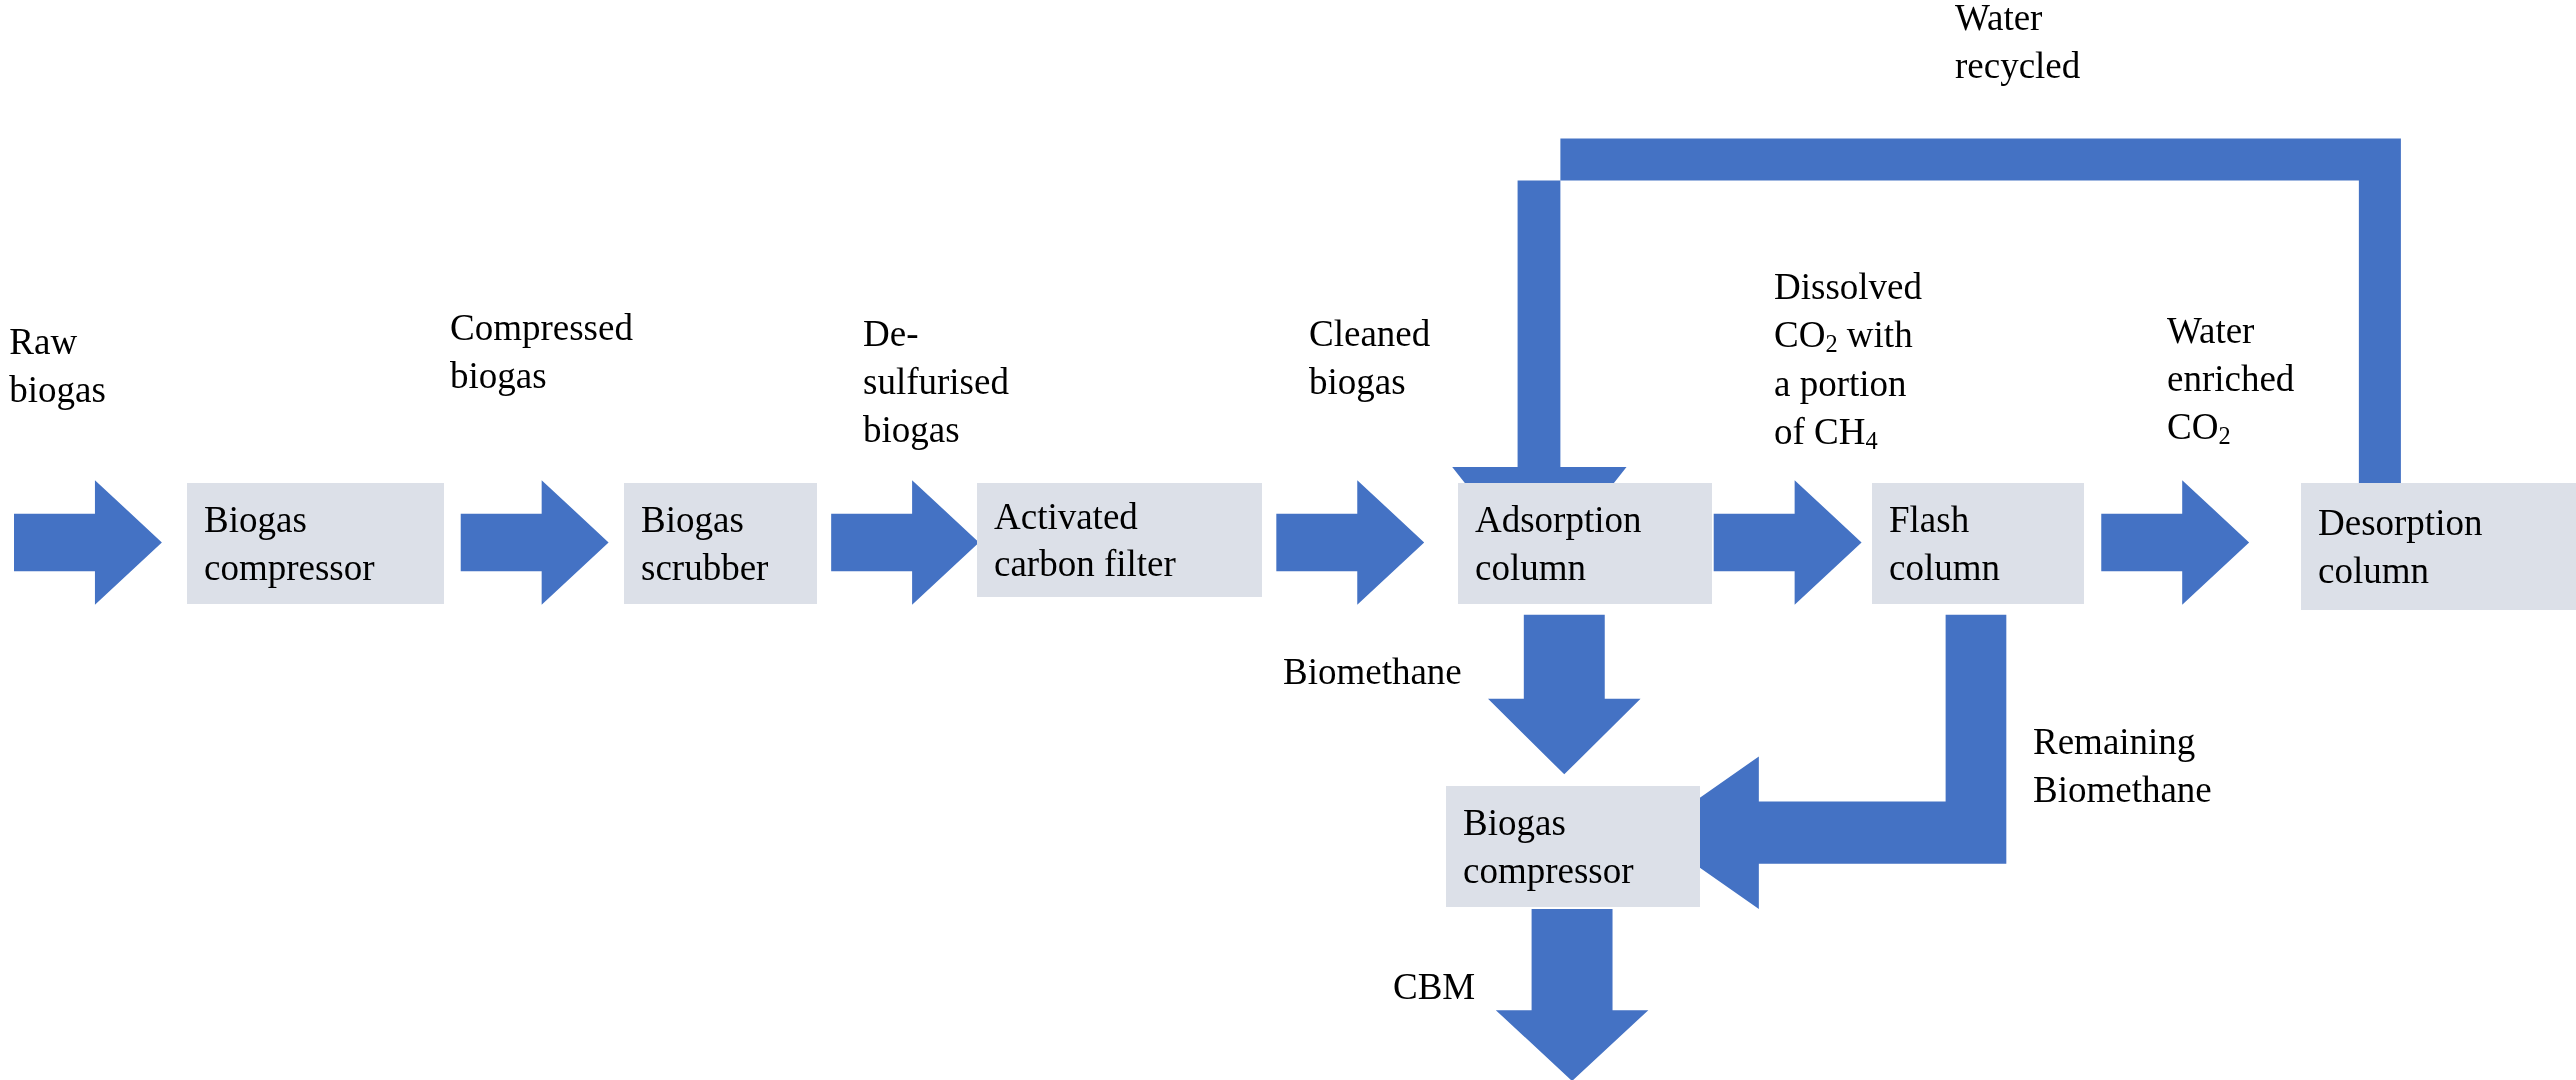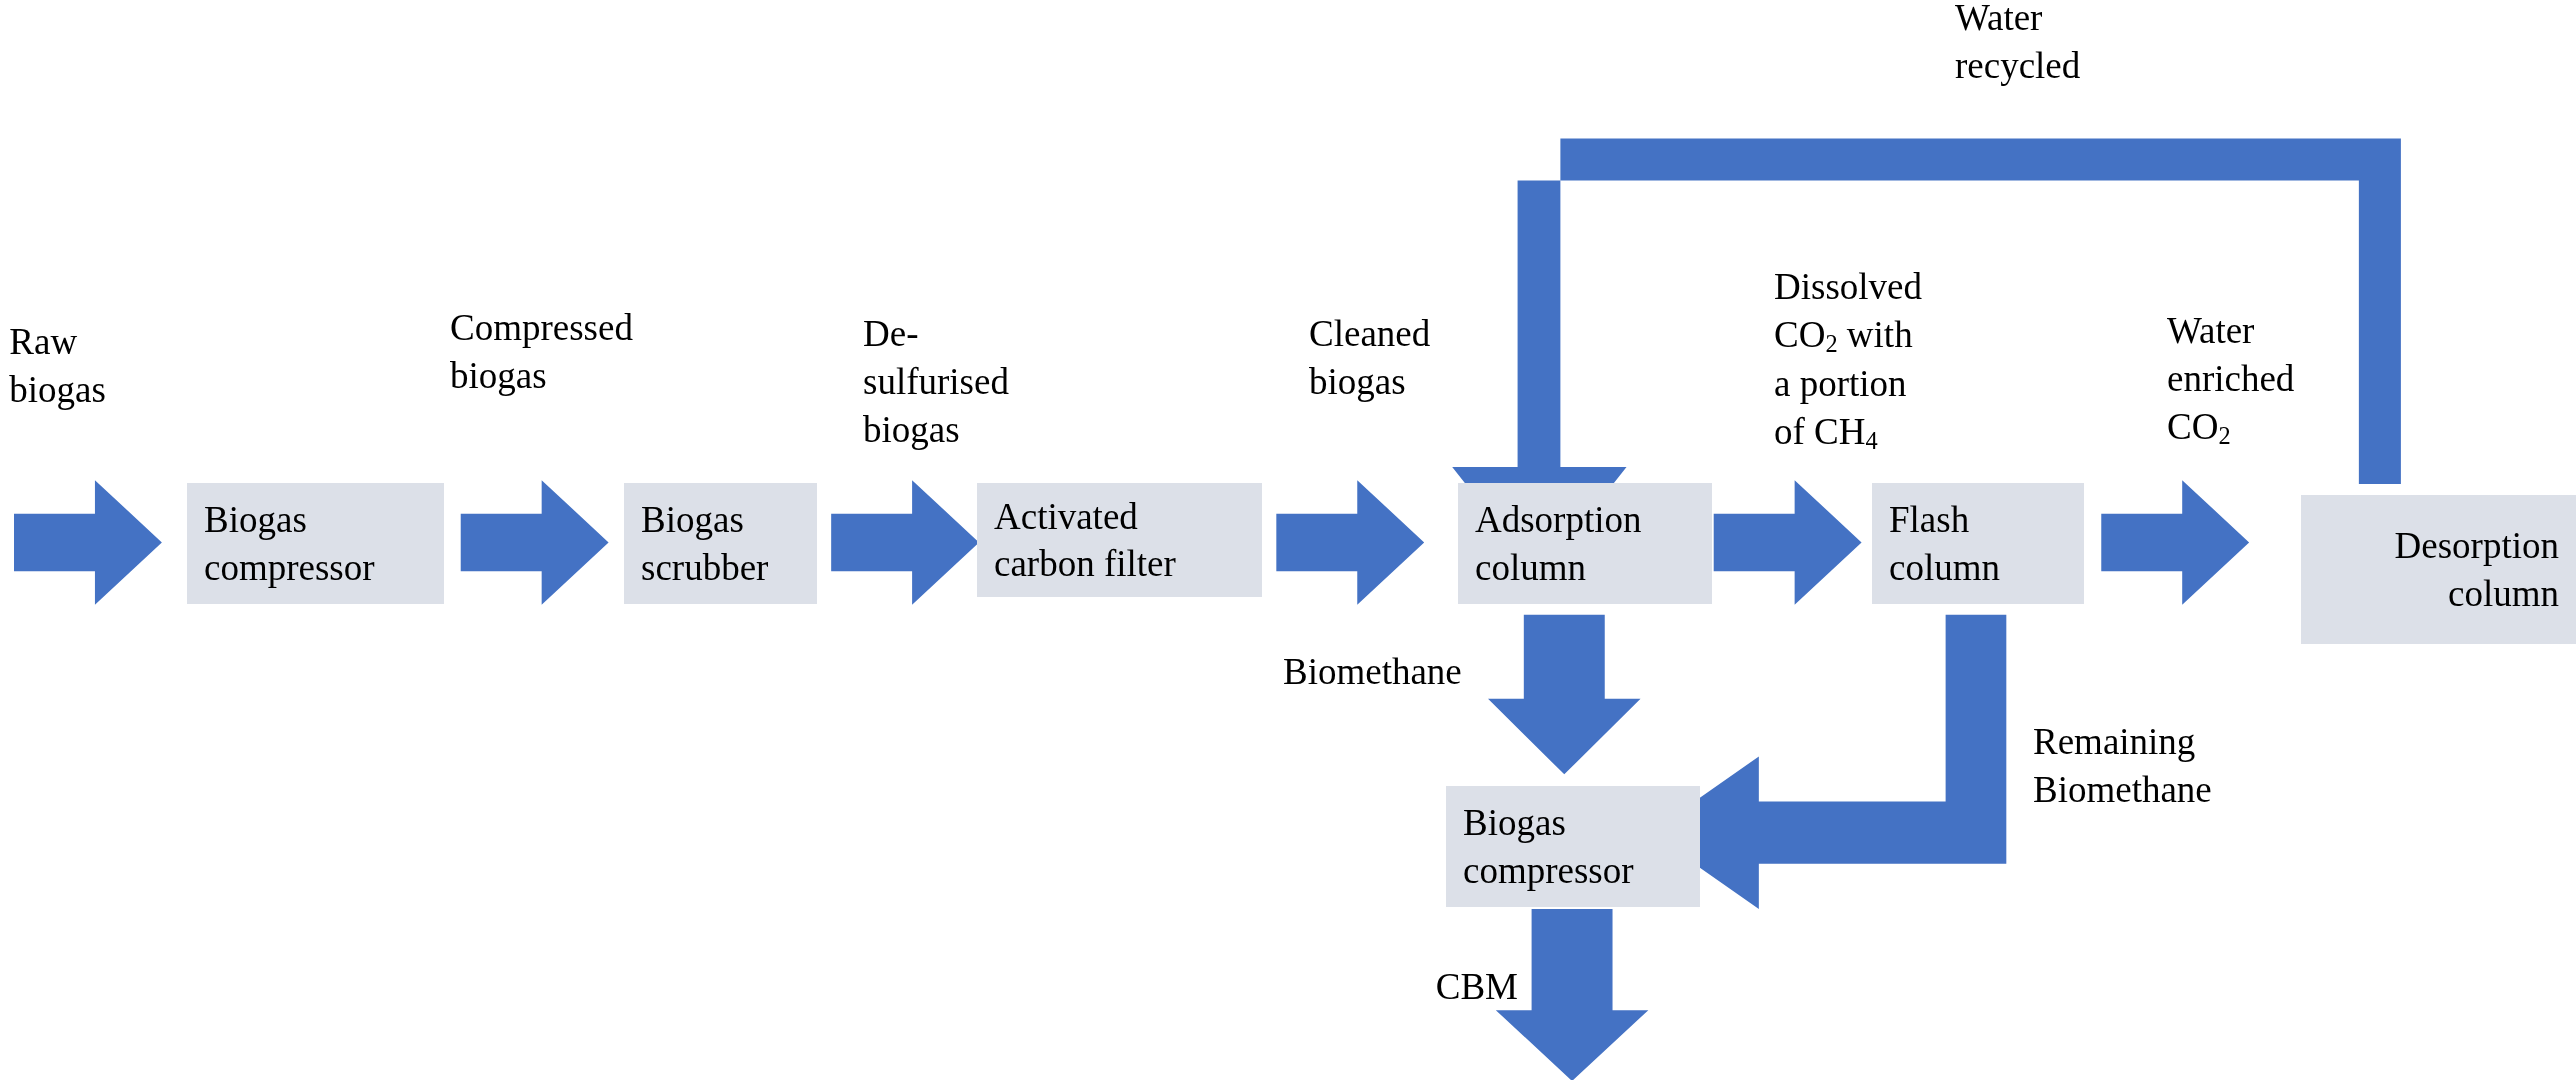--- a/index.html
+++ b/index.html
@@ -137,21 +137,21 @@
   <div class="node-box" style="left:1458px; top:483px; width:254px; height:121px;">
     <span>Adsorption
 column</span>
   </div>
 
   <div class="node-box" style="left:1872px; top:483px; width:212px; height:121px;">
     <span>Flash
 column</span>
   </div>
 
-  <div class="node-box" style="left:2301px; top:495px; width:275px; height:149px;text-align:right;">
+  <div class="node-box" style="left:2301px; top:483px; width:275px; height:127px;">
     <span>Desorption
 column</span>
   </div>
 
   <div class="node-box" style="left:1446px; top:786px; width:254px; height:121px;">
     <span>Biogas
 compressor</span>
   </div>
 
   <div class="flow-label" style="left:9.3px; top:318px; width:187px;">Raw
@@ -181,16 +181,16 @@
   </div>
 
   <div class="flow-label" style="left:1955px; top:-6.2px; width:233px;">Water
 recycled</div>
 
   <div class="flow-label" style="left:1283px; top:648px; width:233px;">Biomethane</div>
 
   <div class="flow-label" style="left:2033px; top:718px; width:280px;">Remaining
 Biomethane</div>
 
-  <div class="flow-label" style="left:1393px; top:963px; width:125px;text-align:right;">CBM</div>
+  <div class="flow-label" style="left:1393px; top:963px; width:125px;">CBM</div>
 
 </div>
 
 
 </body></html>

